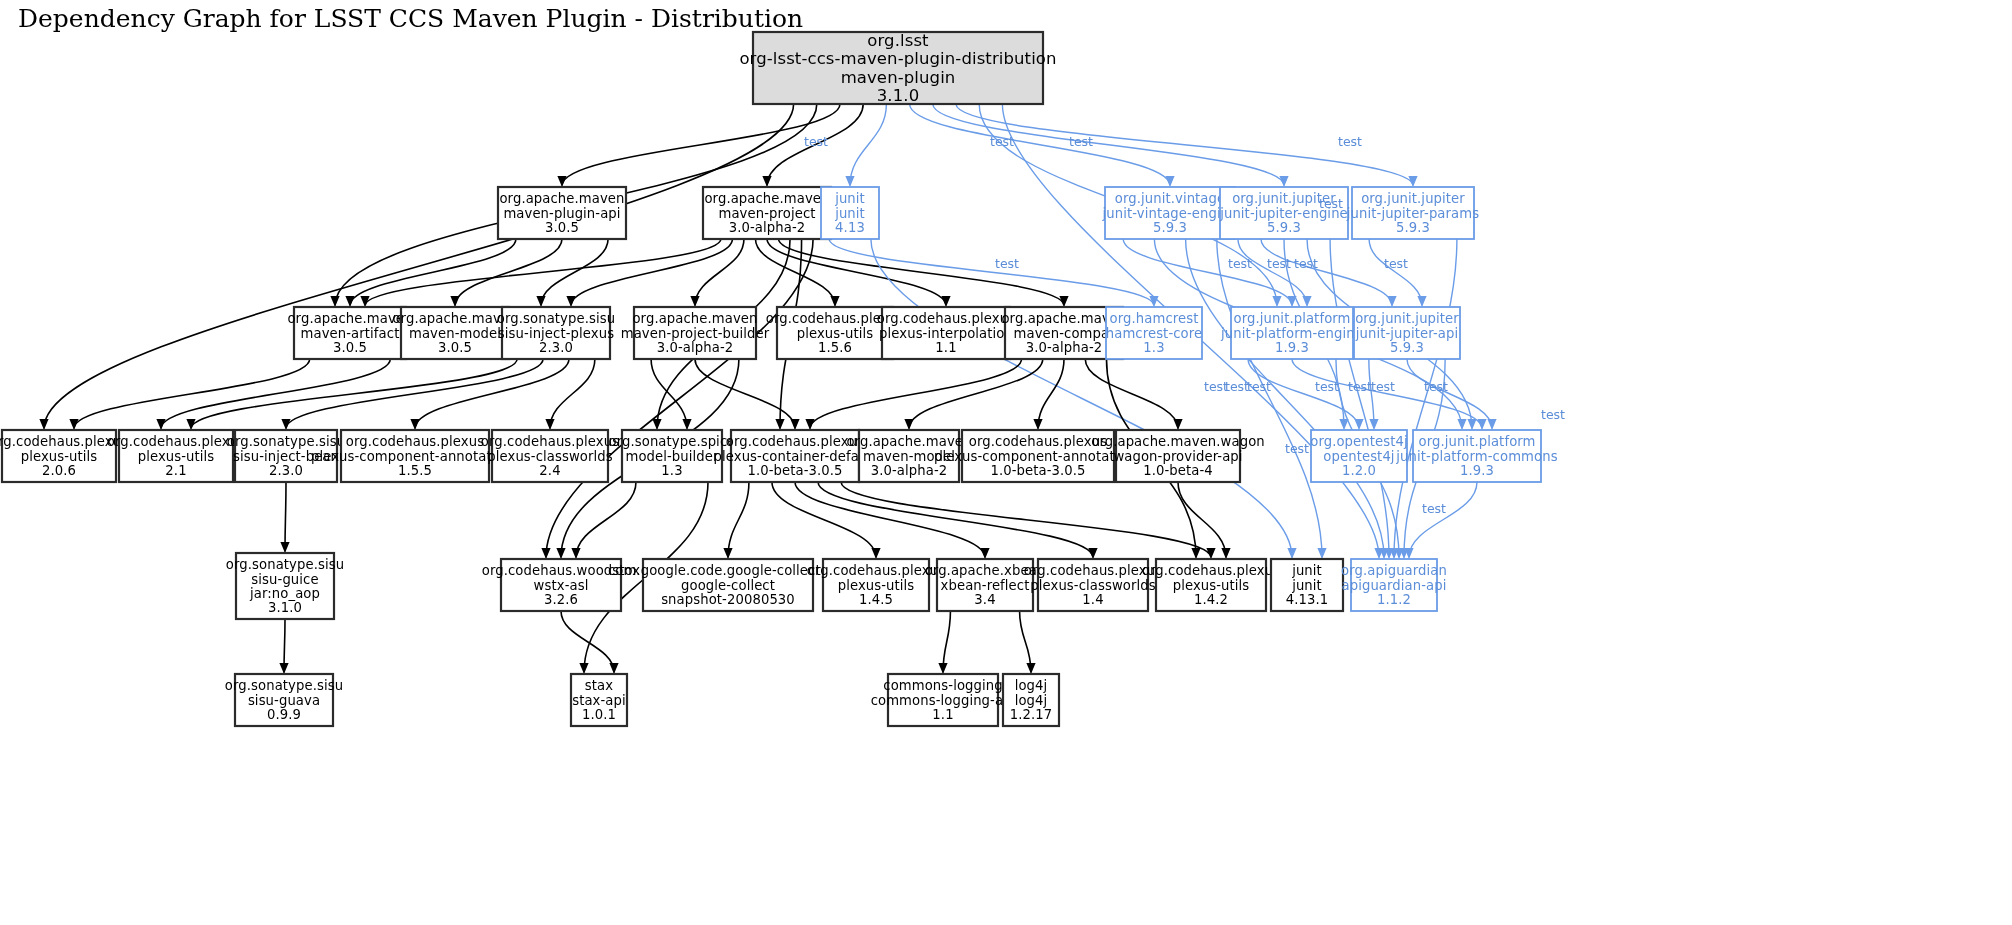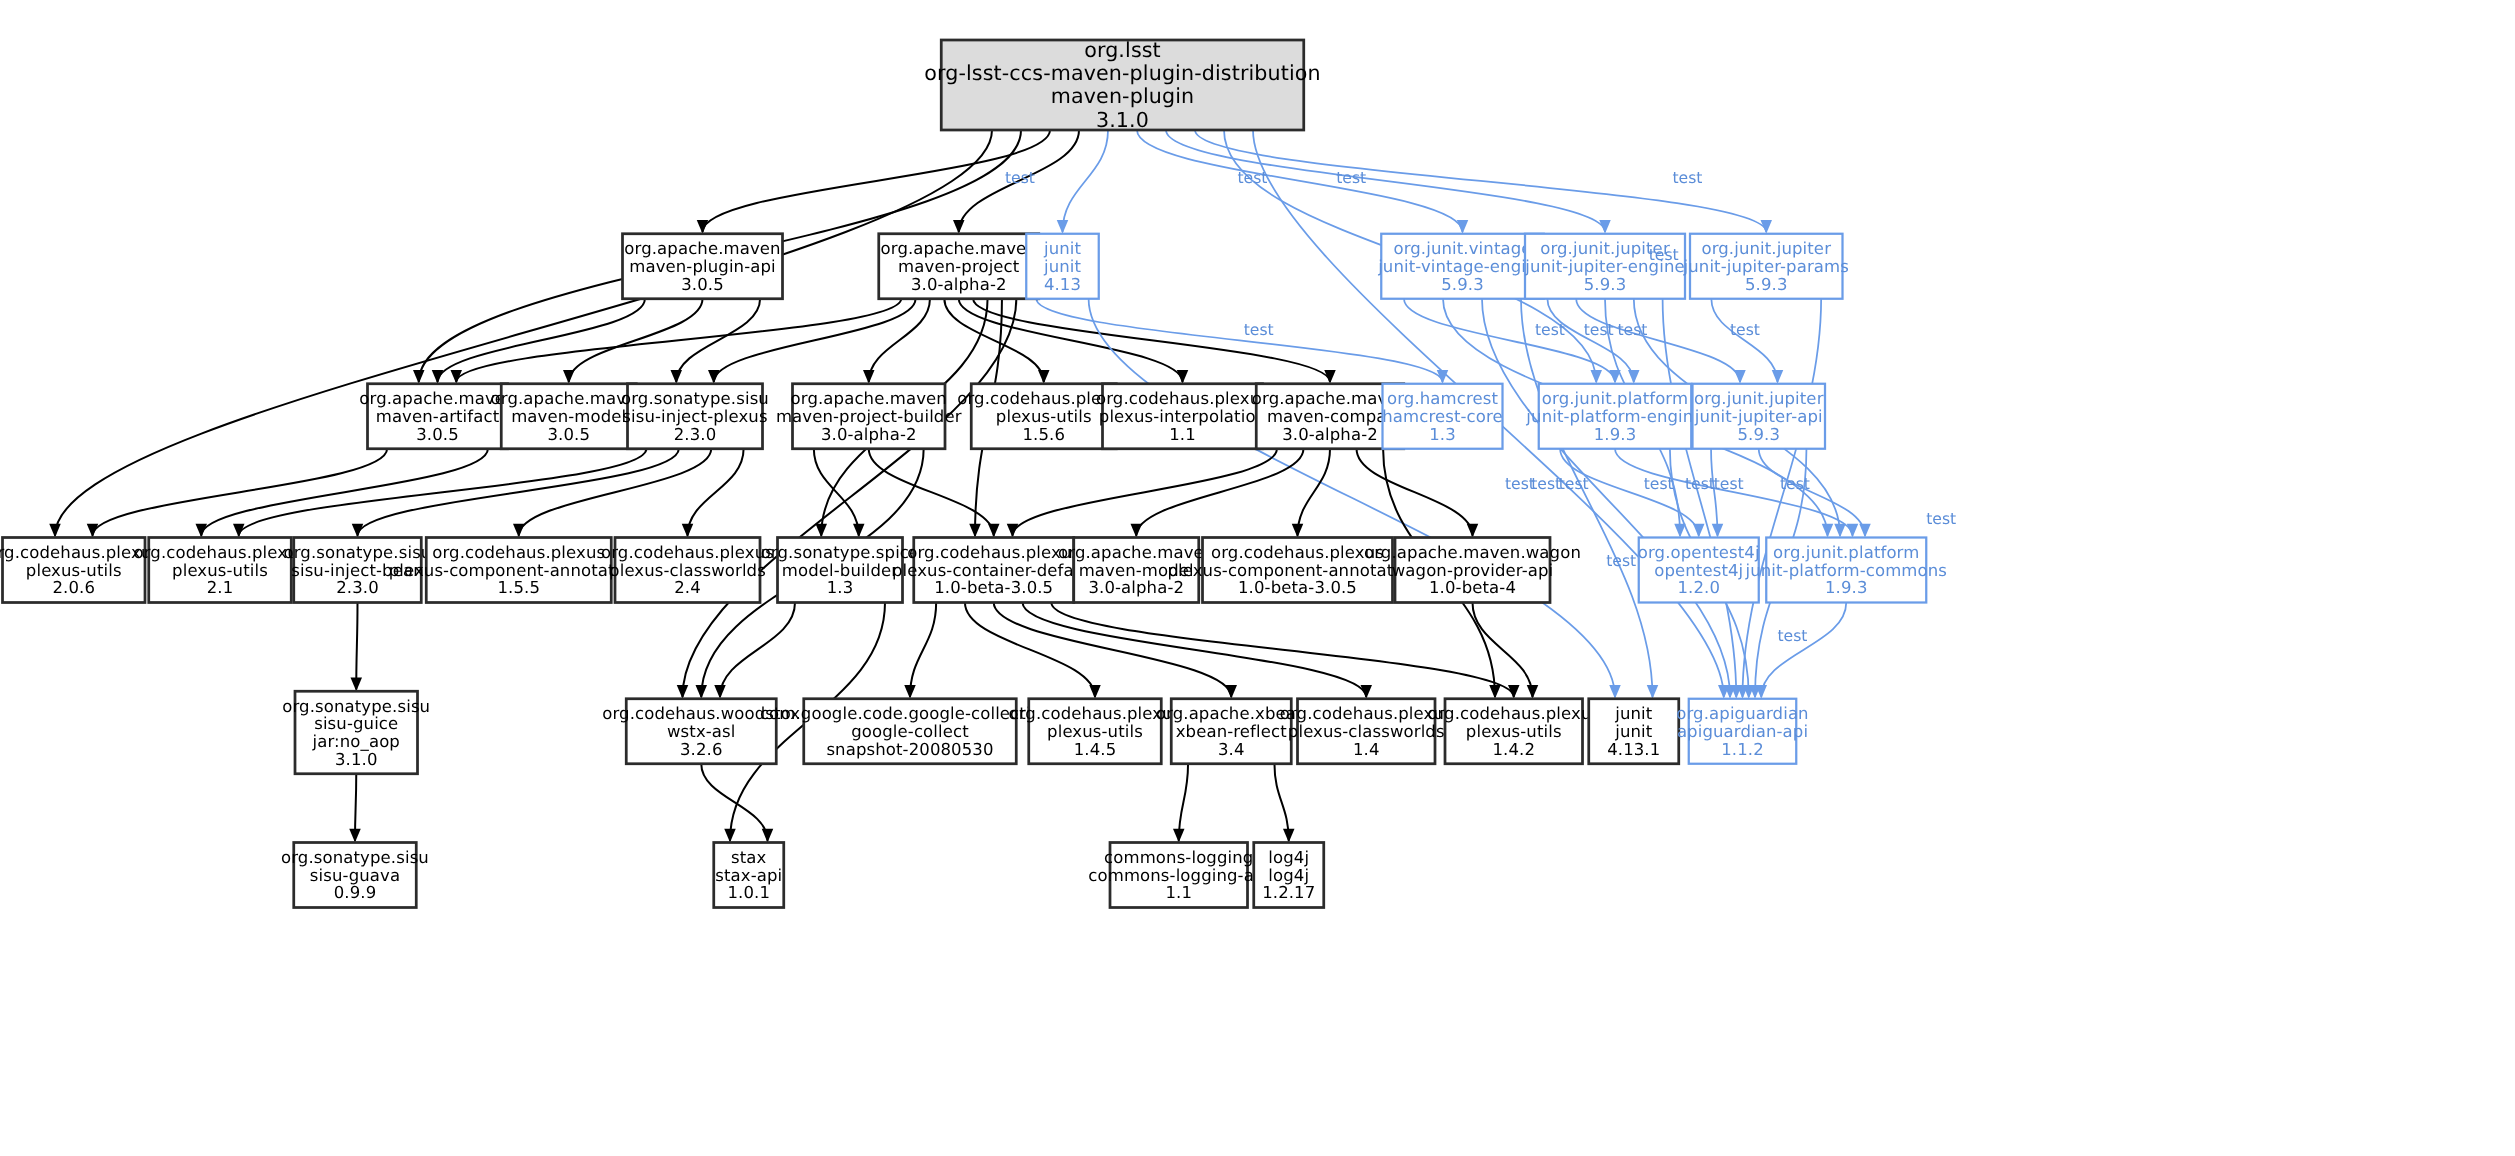--- a/index.html
+++ b/index.html
@@ -24,20 +24,21 @@
   .arrow-head { fill:#000000; stroke:none; }
   .arrow-head.test { fill:#6a9ce8; }
   .edge-label { font-family:"DejaVu Sans", sans-serif; font-size:12.5px;
                 fill:#5b8dd8; text-anchor:middle; }
 </style>
 </head>
 <body>
 
 <div id="stage">
 
+  <div id="graph-title">Dependency Graph for LSST CCS Maven Plugin - Distribution</div>
 
   <svg id="graph" viewBox="0 0 2012 925">
     <g id="edge-layer">
         <path d="M793.6,104 C793.6,214 44,318.5 44,428.5" class="edge"></path>
         <path d="M44,430 L39.4,419 L48.6,419 Z" class="arrow-head"></path>
         <path d="M816.8,104 C816.8,194.675 335,214.825 335,305.5" class="edge"></path>
         <path d="M335,307 L330.4,296 L339.6,296 Z" class="arrow-head"></path>
         <path d="M840,104 C840,140.675 562,148.825 562,185.5" class="edge"></path>
         <path d="M562,187 L557.4,176 L566.6,176 Z" class="arrow-head"></path>
         <path d="M863.2,104 C863.2,140.675 767,148.825 767,185.5" class="edge"></path>

